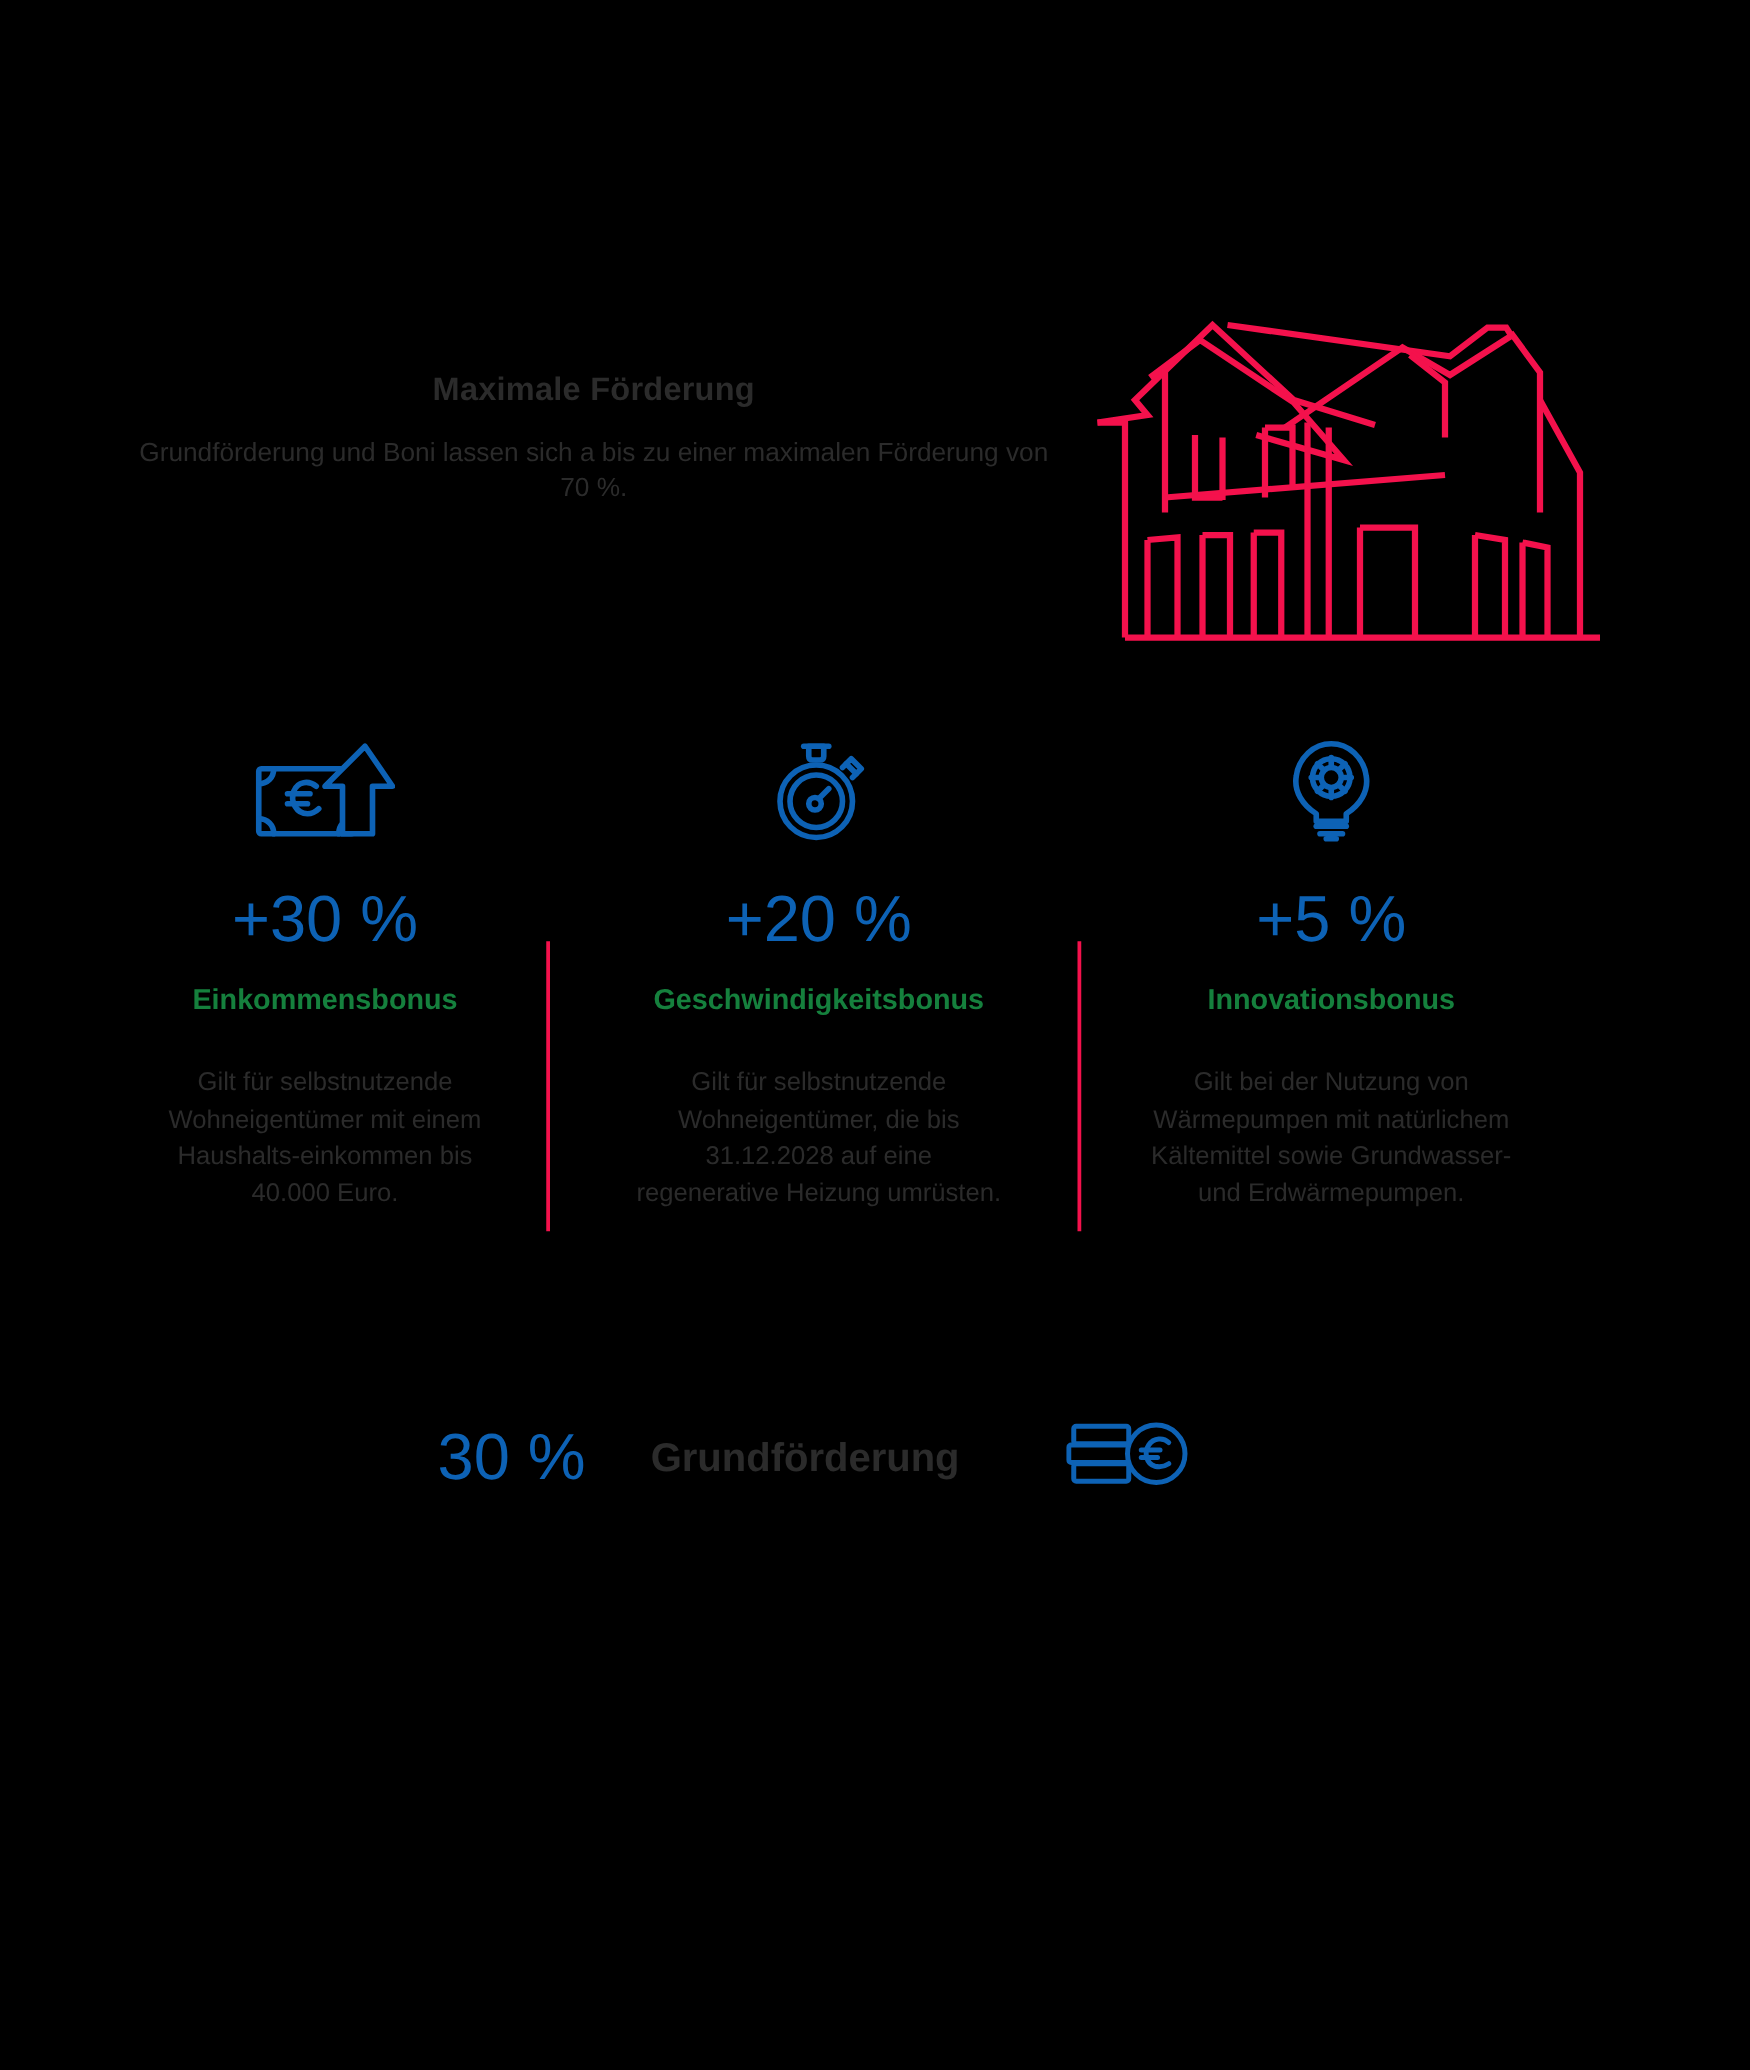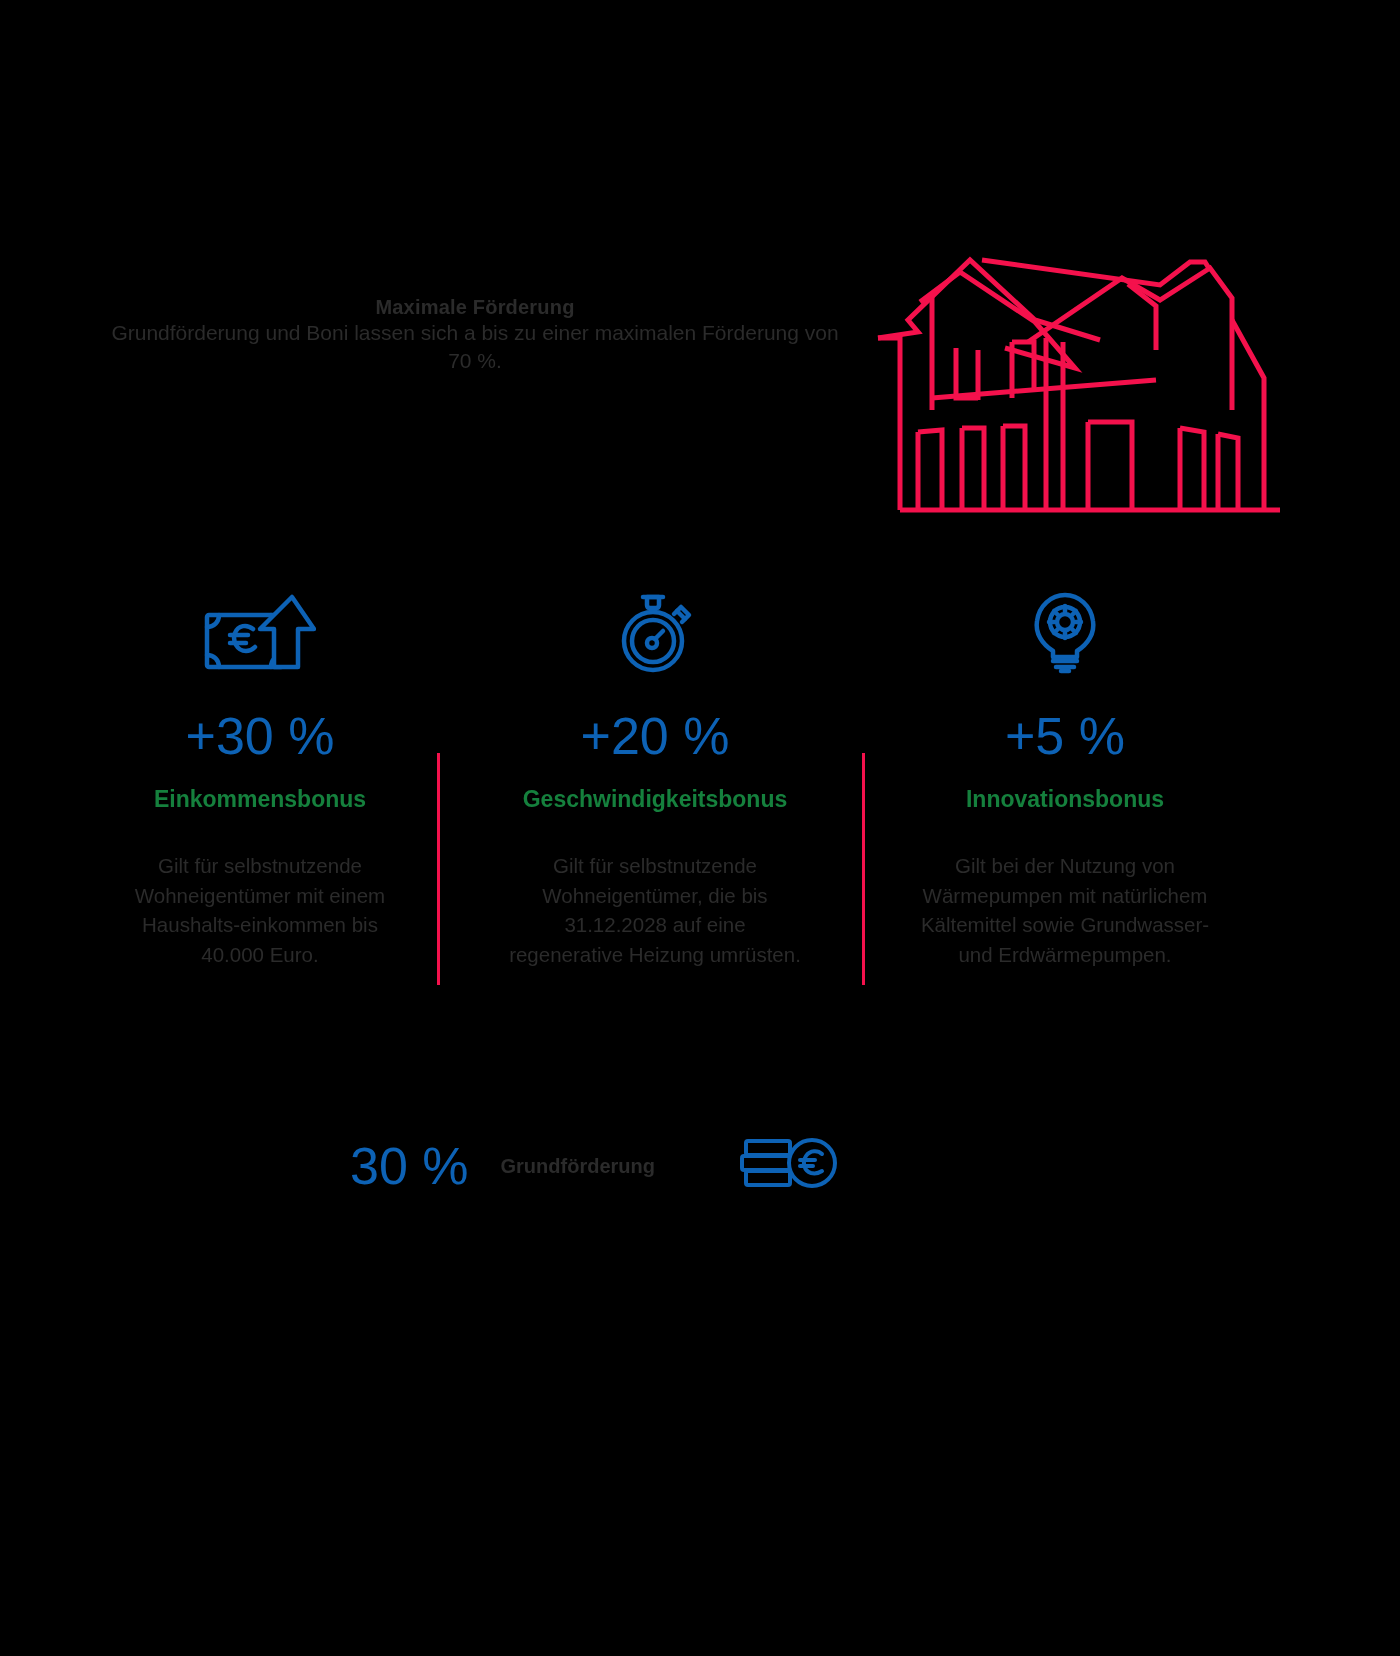--- a/index.html
+++ b/index.html
@@ -14,24 +14,24 @@
 
   
   .top-row{position:absolute;left:0;top:250px;width:1400px;height:290px;}
 
   .hero{position:absolute;left:100px;top:20px;width:750px;text-align:center;}
   .hero-value{
     color:#0d62b5;font-size:64px;line-height:1;font-weight:400;
     letter-spacing:0.5px;
   }
   .hero-title{
-    color:#2b2b2b;font-size:20px;font-weight:700;margin-top:26px;letter-spacing:.2px;
+    color:#2b2b2b;font-size:26px;font-weight:700;margin-top:26px;letter-spacing:.2px;
   }
   .hero-desc{
-    color:#2b2b2b;font-size:21px;line-height:1.35;margin-top:0;font-weight:400;
+    color:#2b2b2b;font-size:21px;line-height:1.35;margin-top:22px;font-weight:400;
   }
 
   .house{position:absolute;left:860px;top:0px;width:460px;height:280px;}
 
   
   .bonus-row{position:absolute;left:0;top:585px;width:1400px;height:420px;}
   .col{position:absolute;top:0;width:300px;text-align:center;}
   .col-1{left:110px;}
   .col-2{left:505px;}
   .col-3{left:915px;}
@@ -48,21 +48,21 @@
   .divider{
     position:absolute;width:3px;background:#f4114c;top:168px;height:232px;
   }
   .divider-1{left:437px;}
   .divider-2{left:862px;}
 
   
   .base-row{position:absolute;left:0;top:1135px;width:1400px;height:110px;}
   .base-inner{position:absolute;left:350px;top:0;display:flex;align-items:center;gap:0px;}
   .base-value{color:#0d62b5;font-size:52px;line-height:1;font-weight:400;}
-  .base-label{color:#2b2b2b;font-size:20px;font-weight:700;margin-left:32px;}
+  .base-label{color:#2b2b2b;font-size:32px;font-weight:700;margin-left:52px;}
   .base-icon{margin-left:85px;display:flex;align-items:center;}
 
   svg{display:block;}
 </style>
 </head>
 <body>
 
 <div class="stage">
 
   <div class="top-row">

